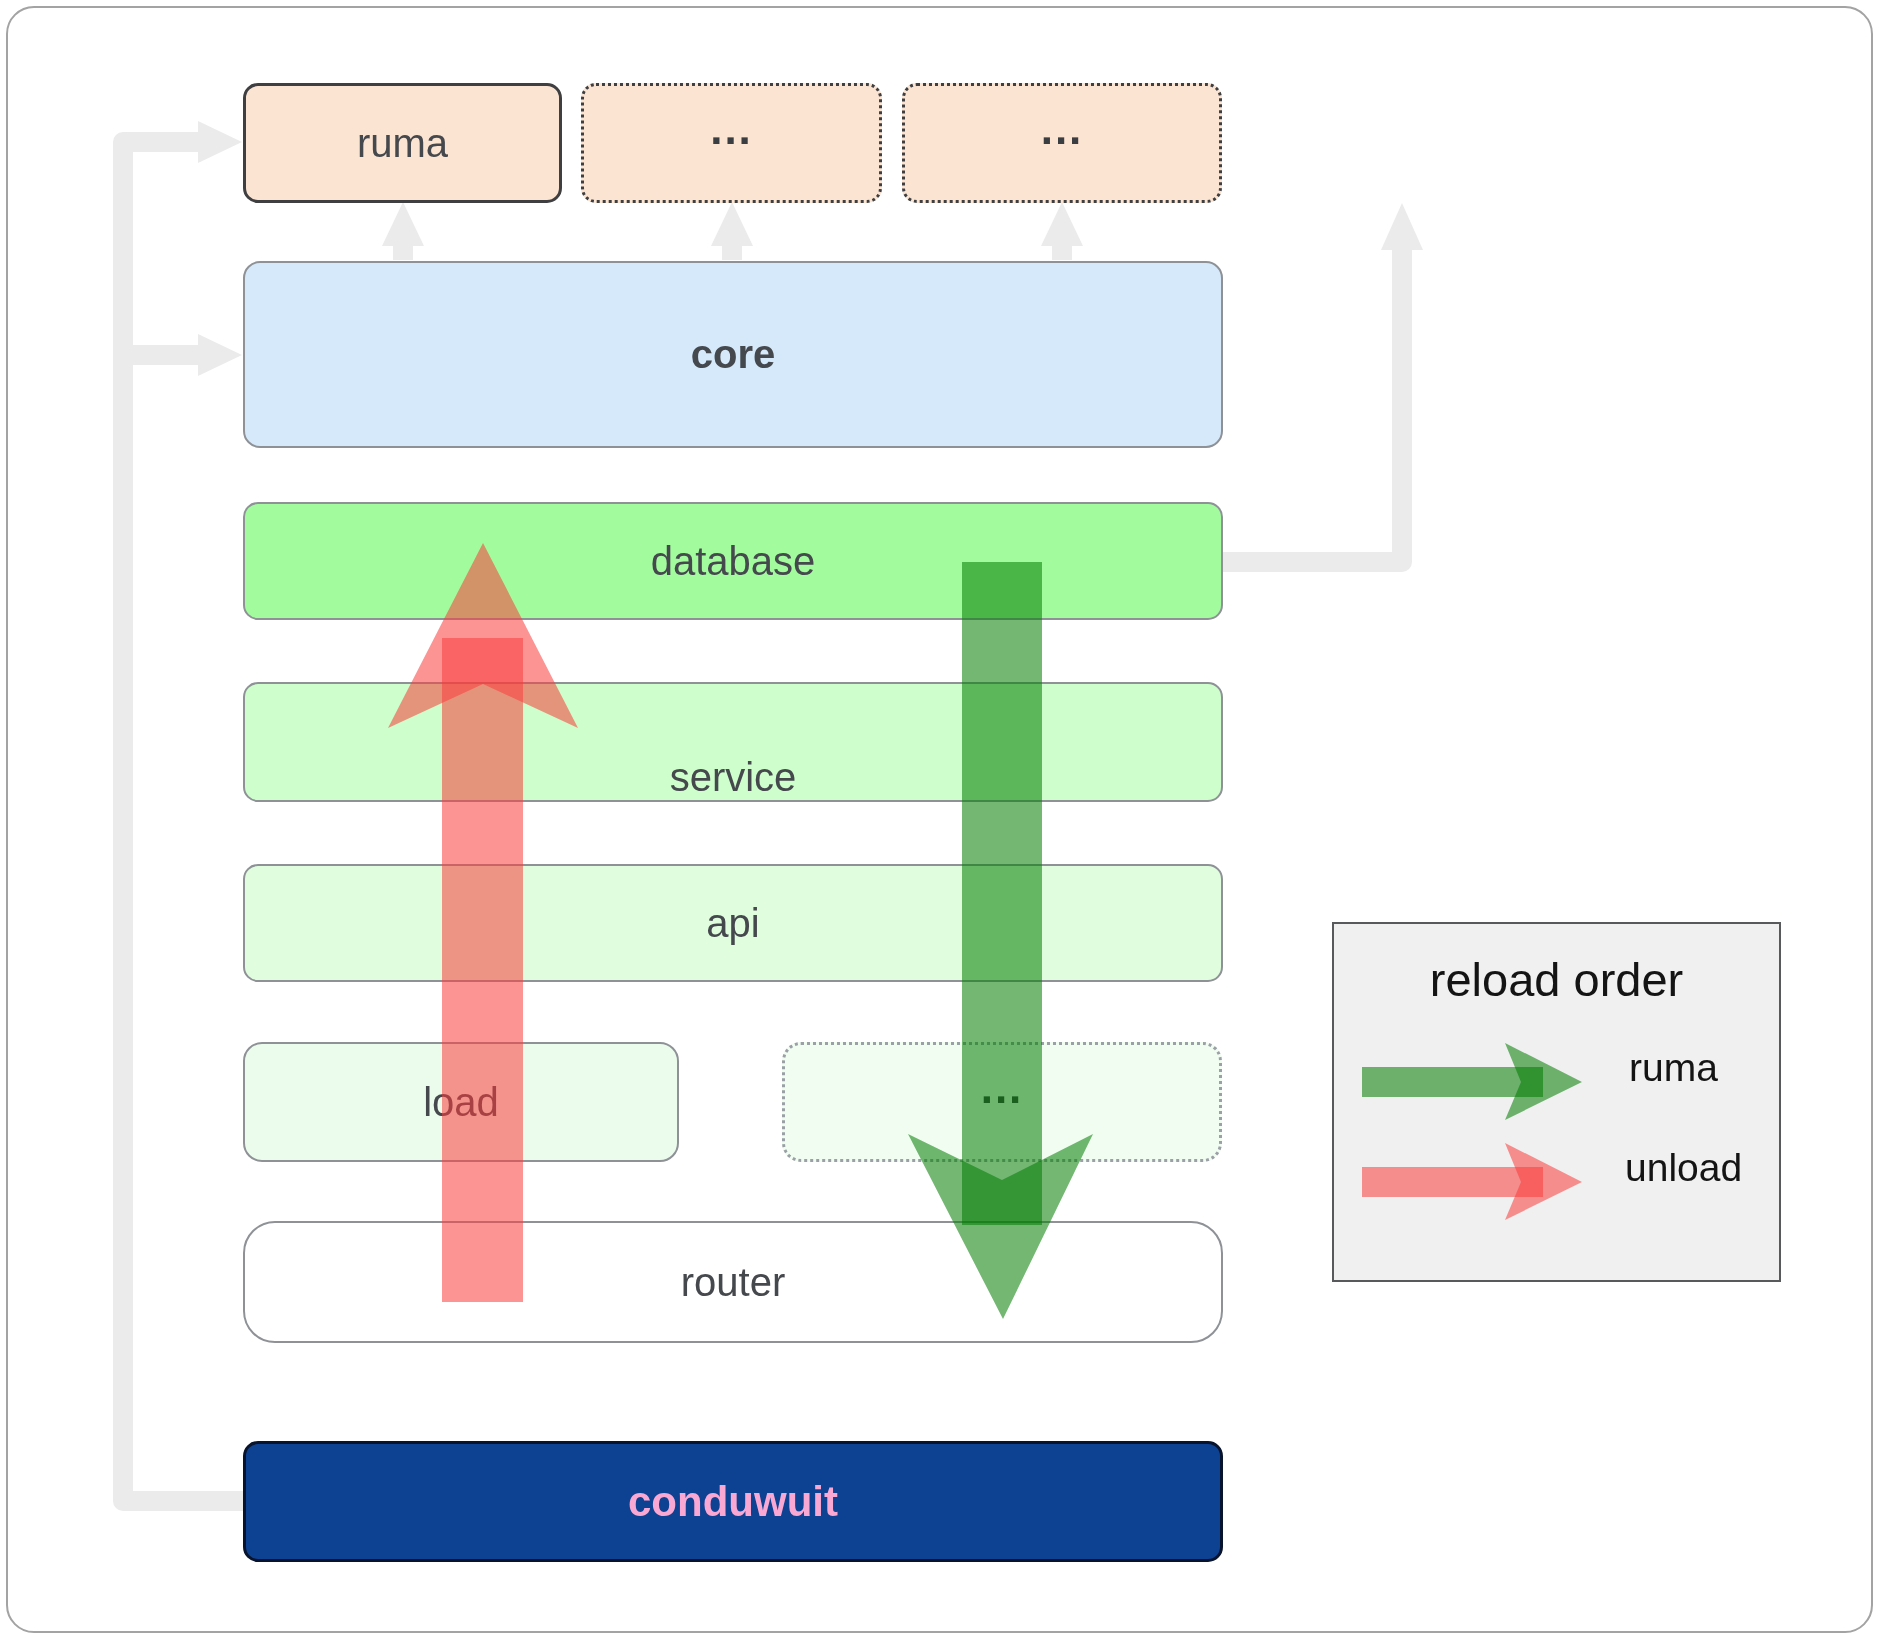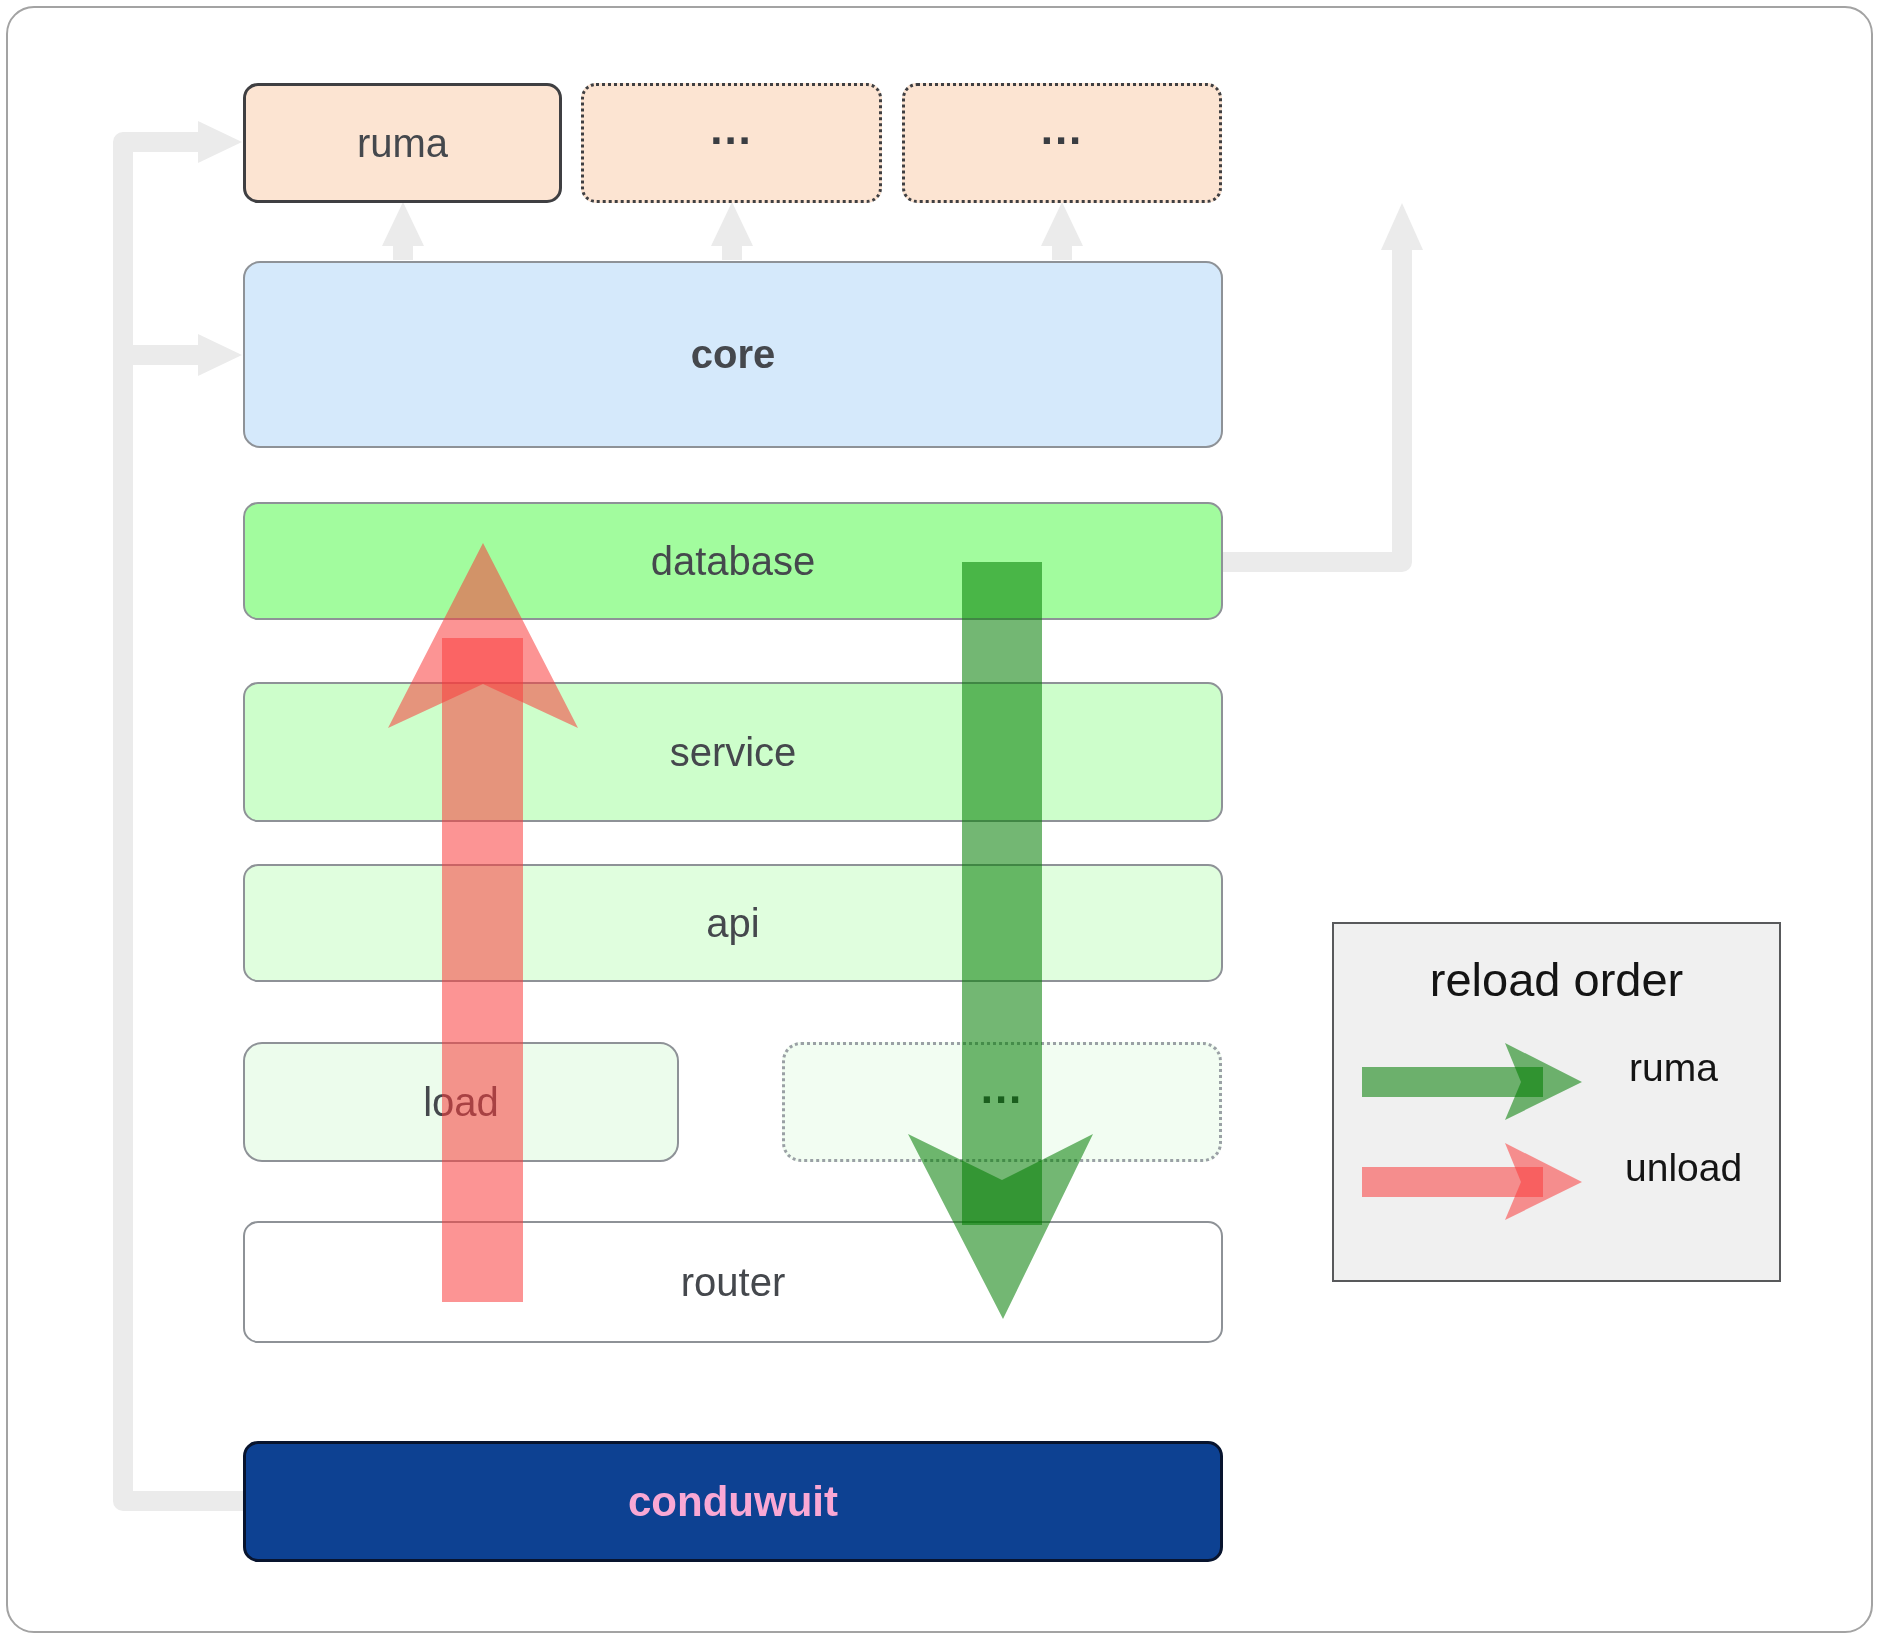--- a/index.html
+++ b/index.html
@@ -14,32 +14,32 @@
   .b-gray{border:2.5px solid #8e9297;}
   .b-dark-dotted{border:3px dotted #3f3f42;}
   .b-gray-dotted{border:3px dotted #9aa0a5;}
   .peach{background:#fce4d2;}
   .blue{background:#d5e9fb;font-weight:bold;}
   .dbgreen{background:#a2fc9e;}
   .svcgreen{background:#cdfecb;}
   .apigreen{background:#e0fede;}
   .admgreen{background:#ecfcec;}
   .admdot{background:#f2fdf2;}
-  .white{background:#ffffff;}
+  .white{background:#ffffff;border-radius:32px;}
   .navy{background:#0d4192;border:3px solid #08142e;}
   .navy .lbl{color:#f9a8d4;font-weight:700;font-size:42px;}
   .ellipsis{font-weight:700;font-size:44px;letter-spacing:2px;color:#3a3d42;transform:translateY(-28%);}
   
   .n-ruma{left:243px;top:83px;width:319px;height:120px;}
   .n-dots1{left:581px;top:83px;width:301px;height:120px;}
   .n-dots2{left:902px;top:83px;width:320px;height:120px;}
   .n-rocksdb{left:1243px;top:83px;width:319px;height:120px;}
   .n-core{left:243px;top:261px;width:980px;height:187px;border-radius:17px;}
   .n-database{left:243px;top:502px;width:980px;height:118px;}
-  .n-service{left:243px;top:682px;width:980px;height:140px;}
+  .n-service{left:243px;top:682px;width:980px;height:120px;align-items:flex-end;}
   .n-api{left:243px;top:864px;width:980px;height:118px;}
   .n-admin{left:243px;top:1042px;width:436px;height:120px;border-radius:19px;}
   .n-admdots{left:782px;top:1042px;width:440px;height:120px;border-radius:19px;}
   .n-router{left:243px;top:1221px;width:980px;height:122px;}
   .n-conduwuit{left:243px;top:1441px;width:980px;height:121px;}
   
   .ovl{position:absolute;left:0;top:0;width:1883px;height:1643px;pointer-events:none;}
   #connectors{z-index:0;}
   #boxlayer{position:absolute;left:0;top:0;z-index:1;width:1883px;height:1643px;}
   #arrows{z-index:2;}

